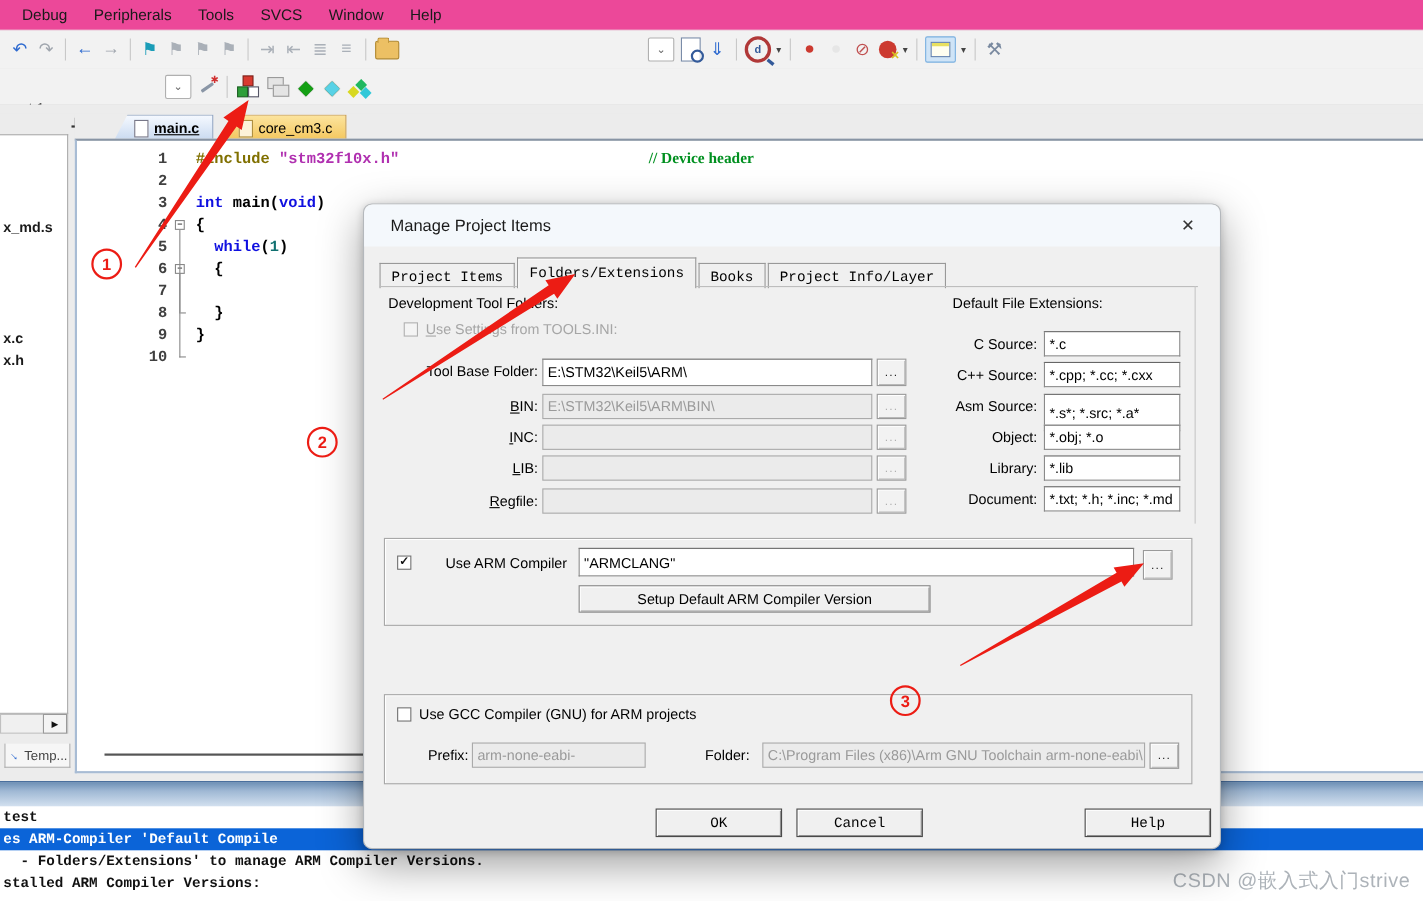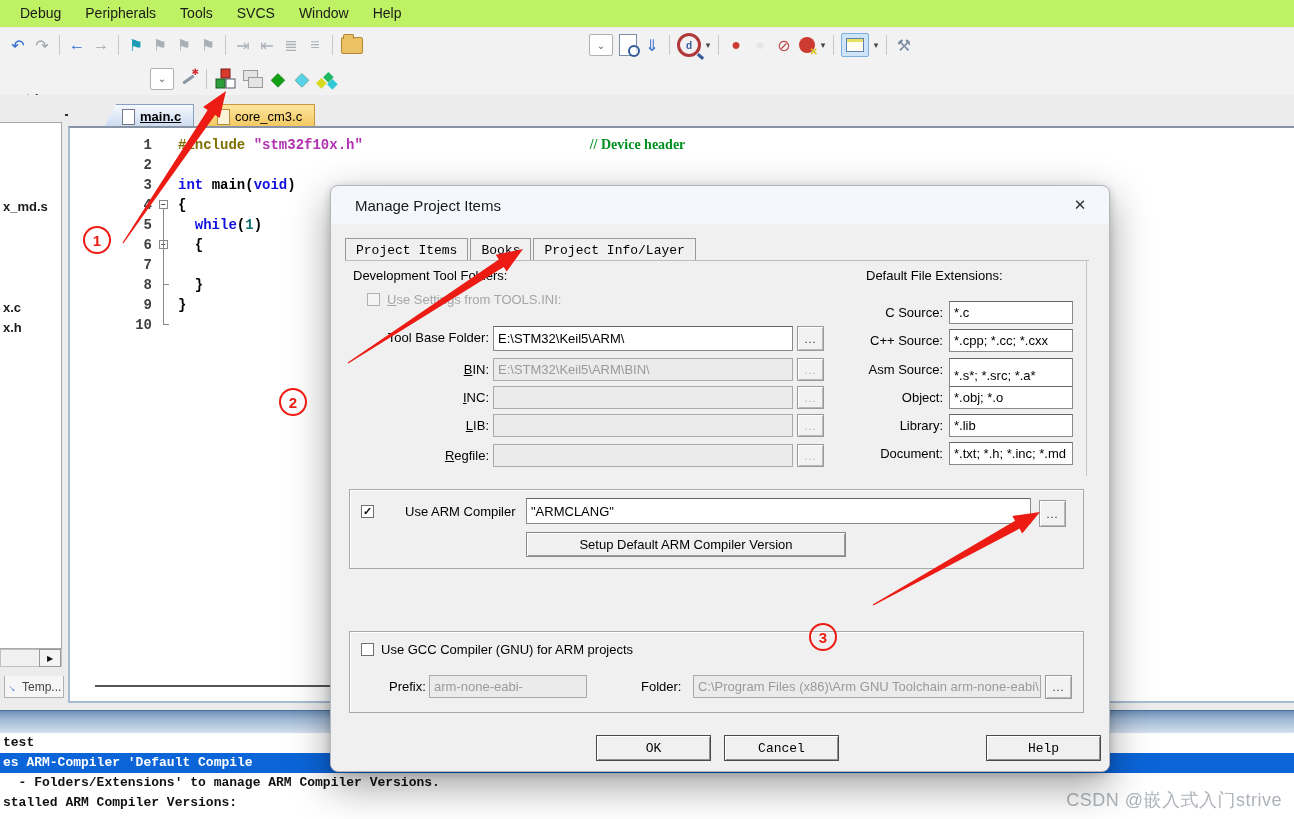--- a/index.html
+++ b/index.html
@@ -1,20 +1,20 @@
 <!DOCTYPE html>
 <html><head>
 <meta charset="utf-8">
 <style>
   html,body{margin:0;padding:0;}
   body{width:1294px;height:819px;overflow:hidden;font-family:"Liberation Sans",sans-serif;background:#fff;}
   .screen{position:relative;width:1294px;height:819px;background:#fff;}
 
   
-  .menubar{position:absolute;left:0;top:0;width:100%;height:28px;background:#bef264;display:flex;align-items:center;padding-left:8px;box-sizing:border-box;border-bottom:1px solid #ececec;}
+  .menubar{position:absolute;left:0;top:0;width:100%;height:28px;background:#ec4899;display:flex;align-items:center;padding-left:8px;box-sizing:border-box;border-bottom:1px solid #ececec;}
   .menu-item{font-size:14px;color:#1a1a1a;padding:0 12px;line-height:27px;}
 
   
   .tb{position:absolute;left:0;width:100%;background:#f2f2f2;display:flex;align-items:center;}
   .tb1{top:28px;height:34px;border-bottom:1px solid #e0e0e0;}
   .tb2{top:62px;height:33px;border-bottom:1px solid #d8d8d8;}
   .tbi{display:inline-flex;align-items:center;justify-content:center;width:22px;height:22px;font-size:16px;margin:0 1px;}
   .sep{width:1px;height:20px;background:#c8c8c8;margin:0 5px;}
   .combo{width:22px;height:20px;border:1px solid #b0b0b0;background:#fff;border-radius:2px;display:inline-flex;align-items:center;justify-content:center;font-size:10px;color:#666;margin:0 3px;}
   .caret{width:10px;font-size:9px;color:#444;display:inline-flex;justify-content:center;}
@@ -256,20 +256,21 @@
   <div class="watermark">CSDN @嵌入式入门strive</div>
 
   <div class="dialog">
     <div class="dlg-title">
       <span class="t">Manage Project Items</span>
     </div>
     <div class="dlg-close">✕</div>
 
     <div class="dlg-tabs" id="dlg-tabs">
         <div class="dlg-tab">Project Items</div>
+        <div class="dlg-tab active">Folders/Extensions</div>
         <div class="dlg-tab">Books</div>
         <div class="dlg-tab">Project Info/Layer</div>
       </div>
     <div class="dlg-pageline"></div>
     <div class="dlg-vline"></div>
 
     <div class="lbl" style="left:22px;top:82px;">Development Tool Folders:</div>
     <span class="cb dis" style="left:36px;top:107px;"></span>
     <span class="cb-lbl dis u1" style="left:56px;top:106px;">Use Settings from TOOLS.INI:</span>
     <div id="devrows">

